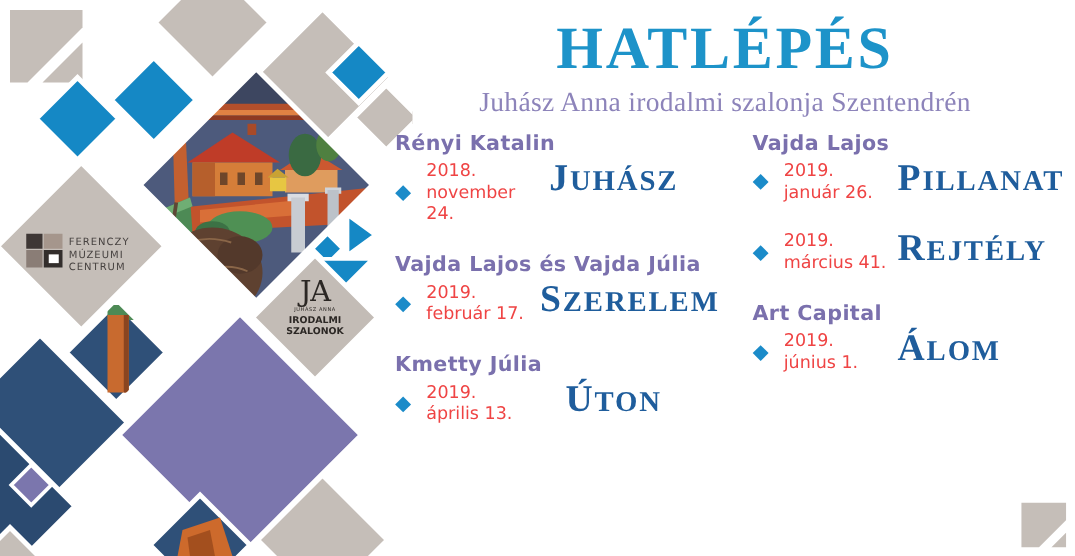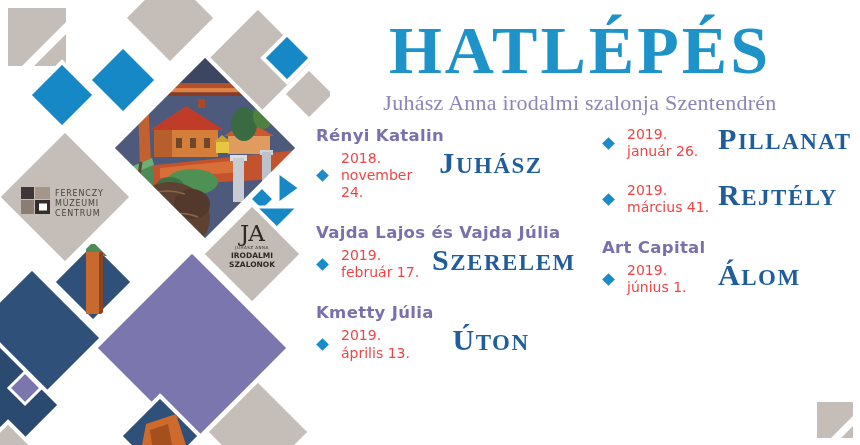--- a/index.html
+++ b/index.html
@@ -7,21 +7,21 @@
     position:relative;width:860px;height:445px;overflow:hidden;background:#ffffff;
     font-family:"DejaVu Sans","Liberation Sans",sans-serif;
   }
   .mosaic{position:absolute;left:0;top:0;}
   .corner-br{position:absolute;left:817px;top:402px;}
   .content{
     position:absolute;left:300px;top:14px;width:560px;text-align:center;
   }
   .main-title{
     font-family:"Liberation Serif","DejaVu Serif",serif;
-    font-size:68px;line-height:1.06;color:#1d93c9;letter-spacing:0.045em;
+    font-size:48px;line-height:1.06;color:#1d93c9;letter-spacing:0.045em;
     white-space:nowrap;font-weight:600;
   }
   .subtitle{
     font-family:"Liberation Serif","DejaVu Serif",serif;
     font-size:22px;color:#8d84ba;letter-spacing:0.012em;margin-top:4px;white-space:nowrap;
   }
   .columns{display:flex;margin-top:10px;text-align:left;}
   .col{width:50%;box-sizing:border-box;}
   .col.left{padding-left:16px;padding-right:10px;}
   .col.right{padding-left:22px;padding-right:14px;}
@@ -220,20 +220,21 @@
               </div>
             </div>
             <div class="event-title">ÚTON</div>
           </div>
         </div>
 
       </div>
       <div class="col right">
 
         <div class="event">
+          <div class="event-author">Vajda Lajos</div>
           <div class="event-row">
             <div class="date-cell">
               <span class="bullet"></span>
               <div class="date-lines">
                 <div>2019.</div>
                 <div>január 26.</div>
               </div>
             </div>
             <div class="event-title">PILLANAT</div>
           </div>

